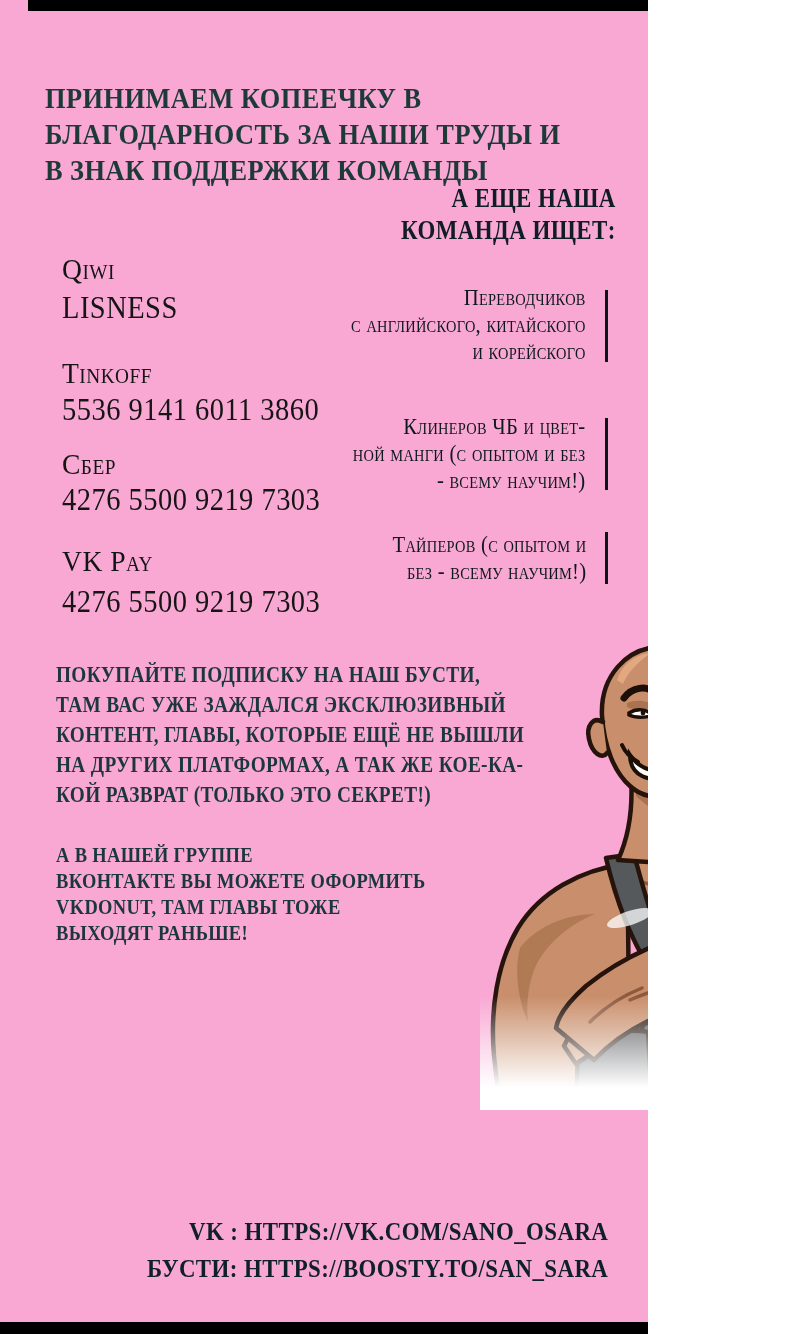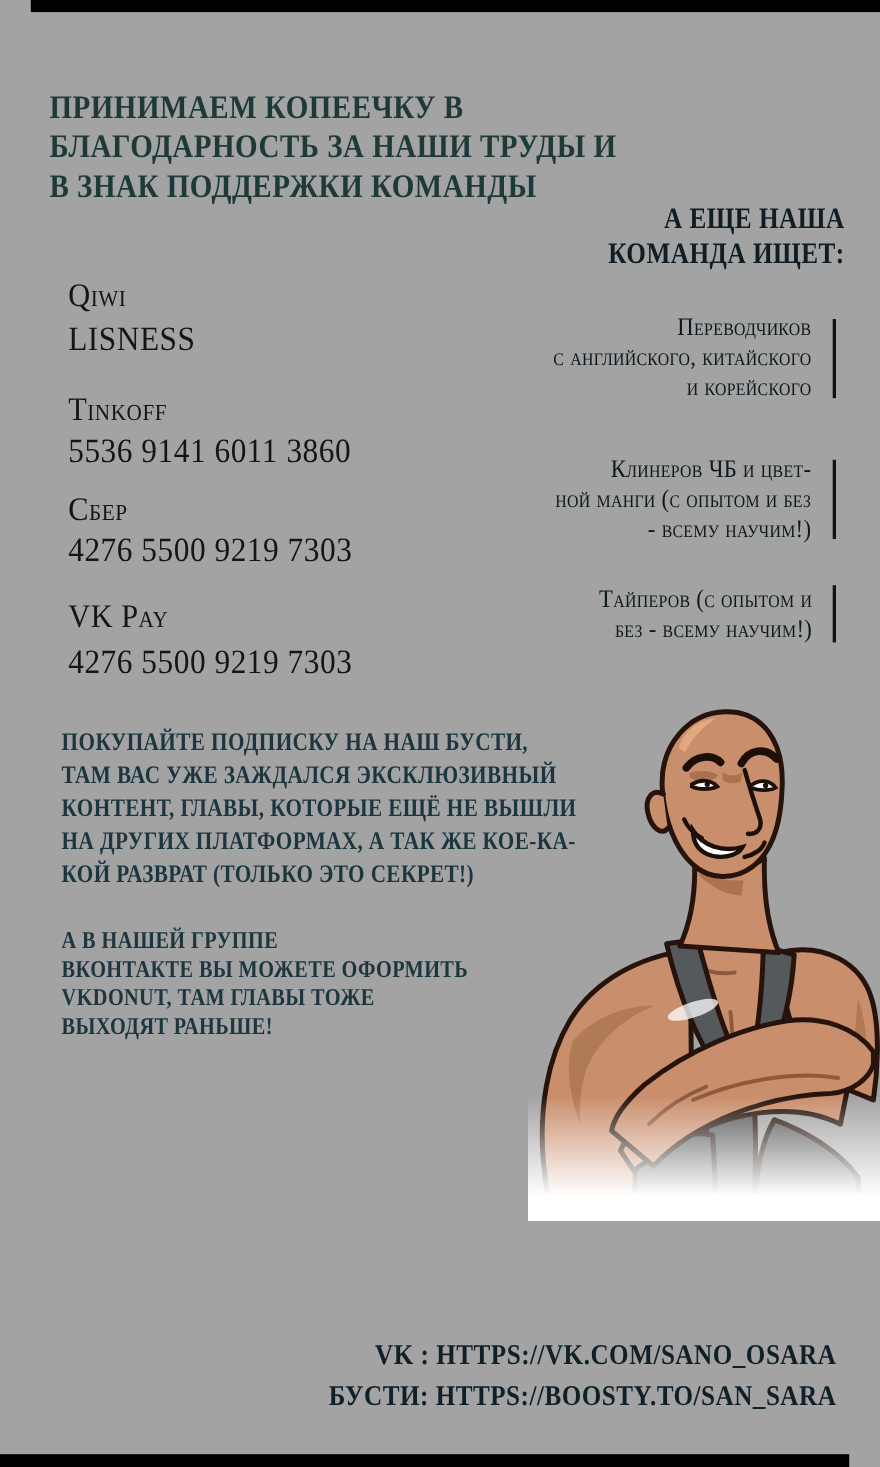--- a/index.html
+++ b/index.html
@@ -1,17 +1,17 @@
 <!DOCTYPE html>
 <html><head>
 <meta charset="utf-8">
 <style>
   html,body{margin:0;padding:0;background:#ffffff;}
   .page{
-    position:relative;width:800px;height:1334px;background:#a3a3a3;overflow:hidden;
+    position:relative;width:648px;height:1334px;background:#f9a8d4;overflow:hidden;
     font-family:"Liberation Serif","DejaVu Serif",serif;
     text-decoration:underline;
   }
   .edge-bar{position:absolute;background:#000000;}
   .bar-top{top:0;left:28px;right:0;height:11px;}
   .bar-bottom{bottom:0;left:0;width:772px;height:12px;}
 
   .page-title{
     position:absolute;left:45px;top:80px;width:560px;
     font-size:30px;font-weight:bold;line-height:36px;color:#1d3a39;

